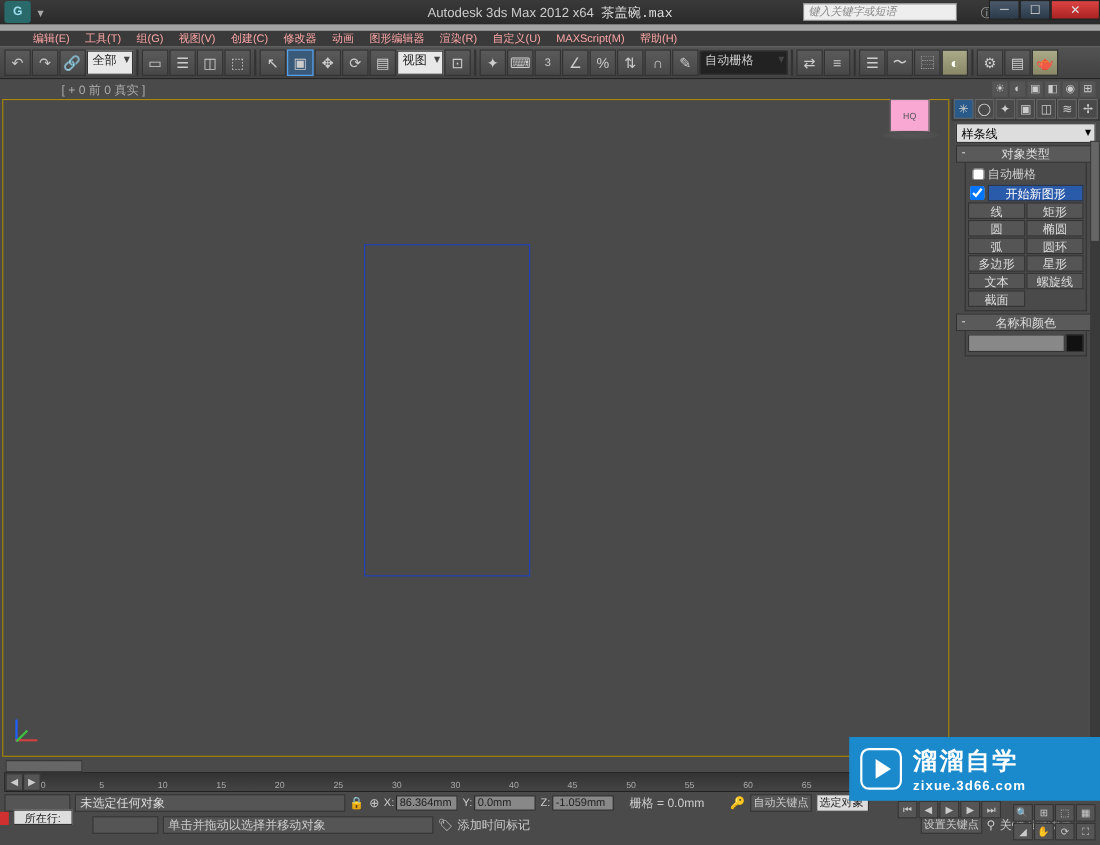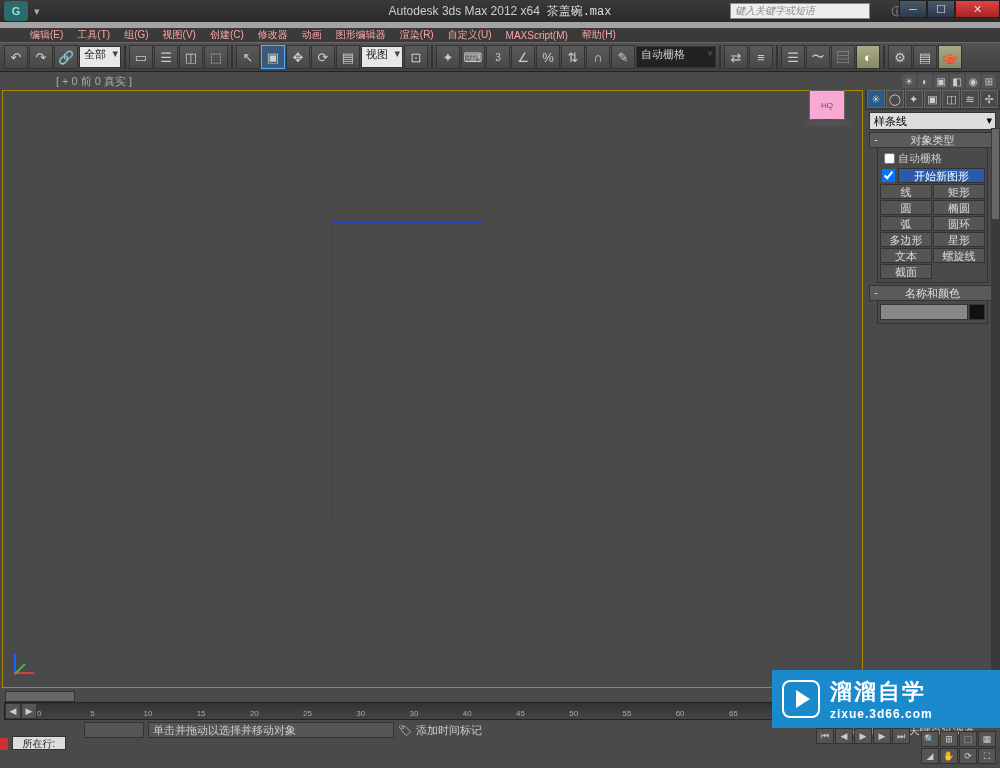--- a/index.html
+++ b/index.html
@@ -276,20 +276,33 @@
         <span class="tick" style="left: 66.6667%;">60</span>
         <span class="tick" style="left: 72.2222%;">65</span>
         <span class="tick" style="left: 77.7778%;">70</span>
         <span class="tick" style="left: 83.3333%;">75</span>
         <span class="tick" style="left: 88.8889%;">80</span>
         <span class="tick" style="left: 94.4444%;">85</span>
         <span class="tick" style="left: 100%;">90</span>
       </div>
   </div>
 
+  <div class="status1">
+    <div class="sb-box" style="width:60px"></div>
+    <div class="sb-box" style="flex:0 0 246px; padding:0 4px; color:#ddd;">未选定任何对象</div>
+    <span>🔒</span>
+    <span>⊕</span>
+    <div class="coord">X:<input value="86.364mm" style=""></div>
+    <div class="coord">Y:<input value="0.0mm" style=""></div>
+    <div class="coord">Z:<input value="-1.059mm" style=""></div>
+    <span style="margin-left:10px">栅格 = 0.0mm</span>
+    <span style="margin-left:20px">🔑</span>
+    <div class="sb-box" style="width:56px;text-align:center;font-size:10px;">自动关键点</div>
+    <div class="sb-box" style="width:48px;background:#ddd;color:#222;font-size:10px;padding:0 2px;">选定对象</div>
+  </div>
 
   <div class="red-bar"></div>
   <div class="row-label">所在行:</div>
 
   <div class="status2">
     <div class="sb-box" style="width:60px;margin-left:68px;"></div>
     <div class="sb-box" style="flex:0 0 246px; padding:0 4px;">单击并拖动以选择并移动对象</div>
     <span>🏷</span>
     <span>添加时间标记</span>
     <div style="flex:1"></div>

